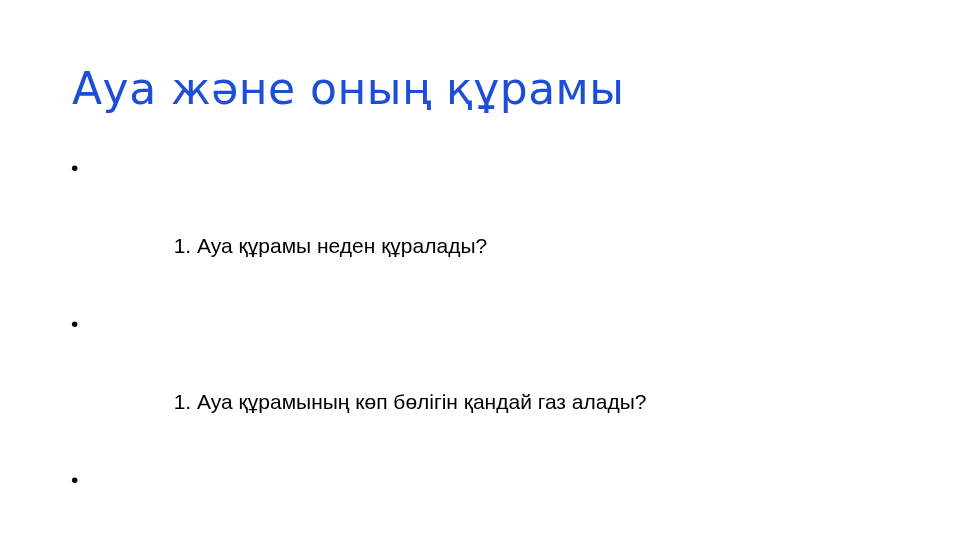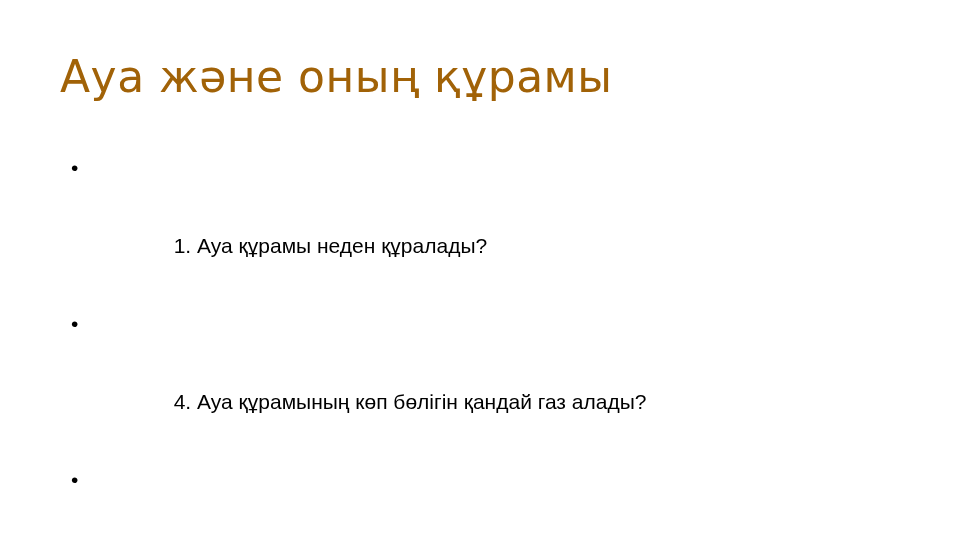--- a/index.html
+++ b/index.html
@@ -23,27 +23,27 @@
     background: #ffffff;
     box-sizing: border-box;
   }
 
   
   .slide-title {
     position: absolute;
     left: 60px;
     top: 52px;
     width: 840px;
-    margin: 0;
+    margin: 12px;
     font-family: "DejaVu Sans", "Liberation Sans", sans-serif;
     font-size: 44px;
     font-weight: 400;
     line-height: 1.12;
     letter-spacing: 0.5px;
-    color: #a16207;
+    color: #1d4ed8;
     white-space: nowrap;
   }
 
   
   .slide-body {
     position: absolute;
     left: 62px;
     top: 148px;
     width: 850px;
   }
@@ -92,21 +92,21 @@
   <div class="slide-body">
     <ul class="bullet-list">
 
       <li class="bullet-item">
         <span class="bullet-marker">•</span>
         <span class="bullet-text">1. Ауа құрамы неден құралады?</span>
       </li>
 
       <li class="bullet-item">
         <span class="bullet-marker">•</span>
-        <span class="bullet-text">4. Ауа құрамының көп бөлігін қандай газ алады?</span>
+        <span class="bullet-text">1. Ауа құрамының көп бөлігін қандай газ алады?</span>
       </li>
 
       <li class="bullet-item">
         <span class="bullet-marker">•</span>
         
       </li>
 
     </ul>
   </div>
 

